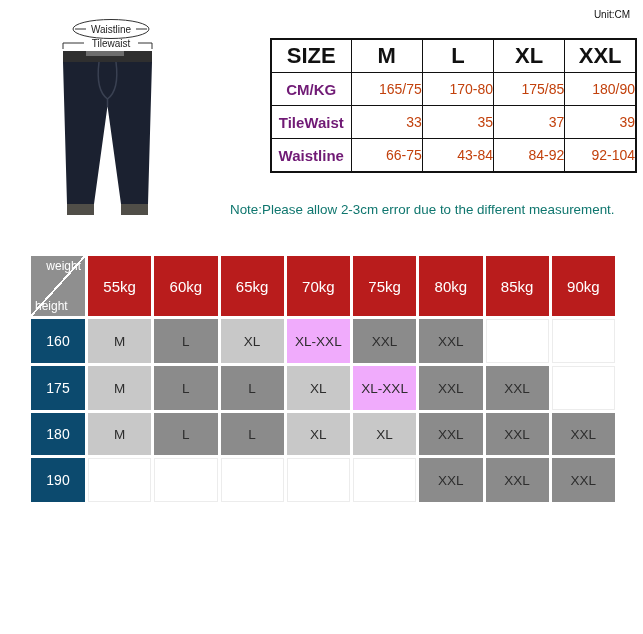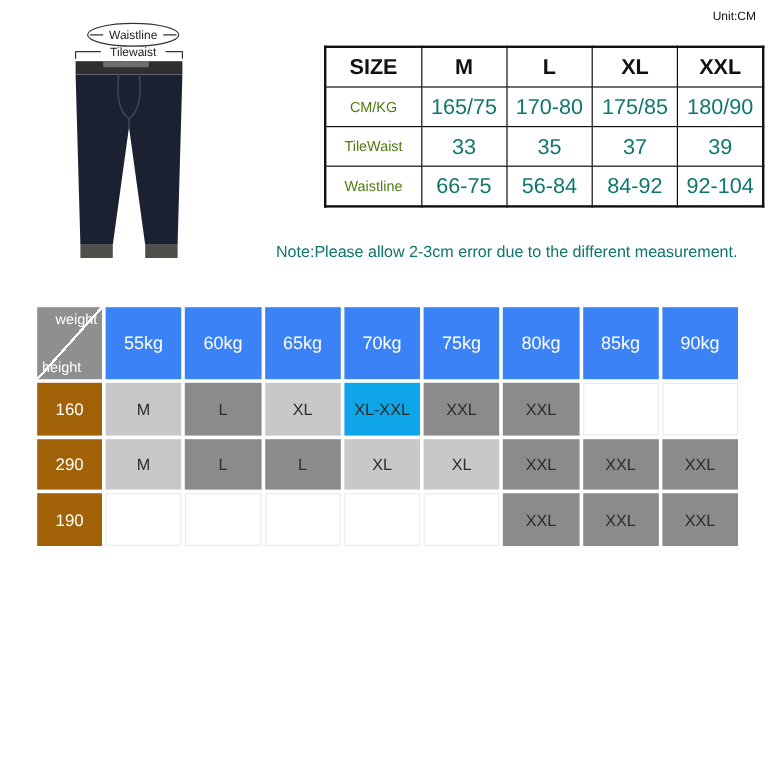--- a/index.html
+++ b/index.html
@@ -14,49 +14,49 @@
   
   .unit-label{position:absolute;top:9px;right:13px;font-size:10px;color:#111;}
 
   
   .size-table{
     position:absolute;left:270px;top:38px;width:367px;
     border-collapse:collapse;table-layout:fixed;text-align:center;
     border:2px solid #111;
   }
   .size-table th,.size-table td{border:1px solid #111;height:32px;padding:0;overflow:hidden;}
-  .size-table thead th{font-size:18px;font-weight:bold;color:#111;}
-  .size-table tbody th{font-size:12px;font-weight:normal;color:#4d7c0f;}
-  .size-table tbody td{font-size:18px;font-weight:normal;color:#0f766e;}
+  .size-table thead th{font-size:22px;font-weight:bold;color:#111;}
+  .size-table tbody th{font-size:15px;font-weight:bold;color:#701a75;}
+  .size-table tbody td{font-size:14px;font-weight:normal;color:#c2410c;text-align:right;}
   .size-table col.label-col{width:80px;}
 
   
   .note-text{position:absolute;left:230px;top:202px;width:410px;font-size:13.4px;color:#0f766e;}
 
   
   .matrix-table{
     position:absolute;left:28px;top:253px;width:590px;
     border-collapse:separate;border-spacing:3px;table-layout:fixed;text-align:center;
   }
   .matrix-table col.h-col{width:54px;}
   .matrix-table th,.matrix-table td{padding:0;font-weight:normal;}
   .matrix-table thead th,.matrix-table thead td{height:60px;}
   .matrix-table tbody th,.matrix-table tbody td{height:42px;}
-  .wh-head{background:#3b82f6;color:#fff;font-size:15px;}
-  .hh-head{background:#a16207;color:#fff;font-size:14px;margin-top:40px;}
+  .wh-head{background:#b91c1c;color:#fff;font-size:15px;}
+  .hh-head{background:#0c4a6e;color:#fff;font-size:14px;margin-top:40px;}
   .corner-cell{
     position:relative;background-color:#8f8f8f;
     background-image:linear-gradient(to bottom right,rgba(0,0,0,0) calc(50% - 1px),#fff calc(50% - 1px),#fff calc(50% + 1px),rgba(0,0,0,0) calc(50% + 1px));
   }
   .corner-cell .w-lab{position:absolute;top:3px;right:4px;color:#fff;font-size:12px;}
   .corner-cell .h-lab{position:absolute;bottom:3px;left:4px;color:#fff;font-size:12px;}
   .matrix-table td{font-size:13.5px;color:#2d2d2d;}
   .c-light{background:#c8c8c8;}
   .c-gray{background:#8b8b8b;}
-  .c-mauve{background:#0ea5e9;}
+  .c-mauve{background:#f0abfc;}
   .c-empty{background:#ffffff;border:1px solid #ececec;}
 </style>
 </head>
 <body>
 
 <div class="screen">
 
   <div class="pants-figure">
     <svg width="125" height="218" viewBox="0 0 125 218">
 
@@ -114,21 +114,21 @@
         <tr>
           <th>TileWaist</th>
           <td>33</td>
           <td>35</td>
           <td>37</td>
           <td>39</td>
         </tr>
         <tr>
           <th>Waistline</th>
           <td>66-75</td>
-          <td>56-84</td>
+          <td>43-84</td>
           <td>84-92</td>
           <td>92-104</td>
         </tr>
       </tbody>
   </table>
 
   <div class="note-text">Note:Please allow 2-3cm error due to the different measurement.</div>
 
   <table class="matrix-table">
     <colgroup>
@@ -164,21 +164,32 @@
           <td class="c-light">M</td>
           <td class="c-gray">L</td>
           <td class="c-light">XL</td>
           <td class="c-mauve">XL-XXL</td>
           <td class="c-gray">XXL</td>
           <td class="c-gray">XXL</td>
           <td class="c-empty"></td>
           <td class="c-empty"></td>
         </tr>
         <tr>
-          <th class="hh-head">290</th>
+          <th class="hh-head">175</th>
+          <td class="c-light">M</td>
+          <td class="c-gray">L</td>
+          <td class="c-gray">L</td>
+          <td class="c-light">XL</td>
+          <td class="c-mauve">XL-XXL</td>
+          <td class="c-gray">XXL</td>
+          <td class="c-gray">XXL</td>
+          <td class="c-empty"></td>
+        </tr>
+        <tr>
+          <th class="hh-head">180</th>
           <td class="c-light">M</td>
           <td class="c-gray">L</td>
           <td class="c-gray">L</td>
           <td class="c-light">XL</td>
           <td class="c-light">XL</td>
           <td class="c-gray">XXL</td>
           <td class="c-gray">XXL</td>
           <td class="c-gray">XXL</td>
         </tr>
         <tr>

